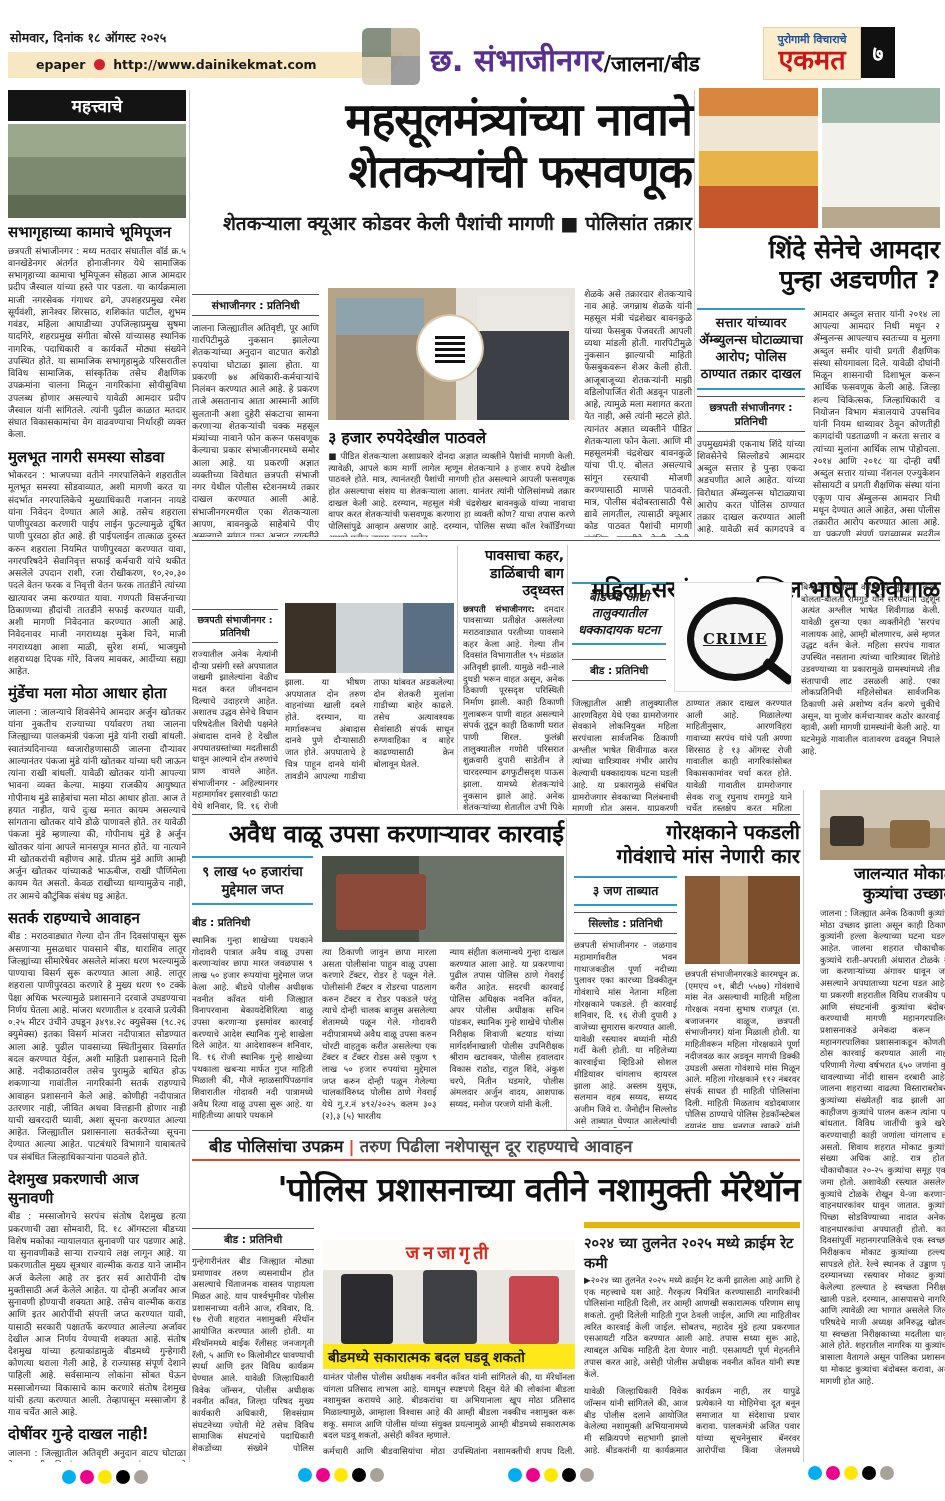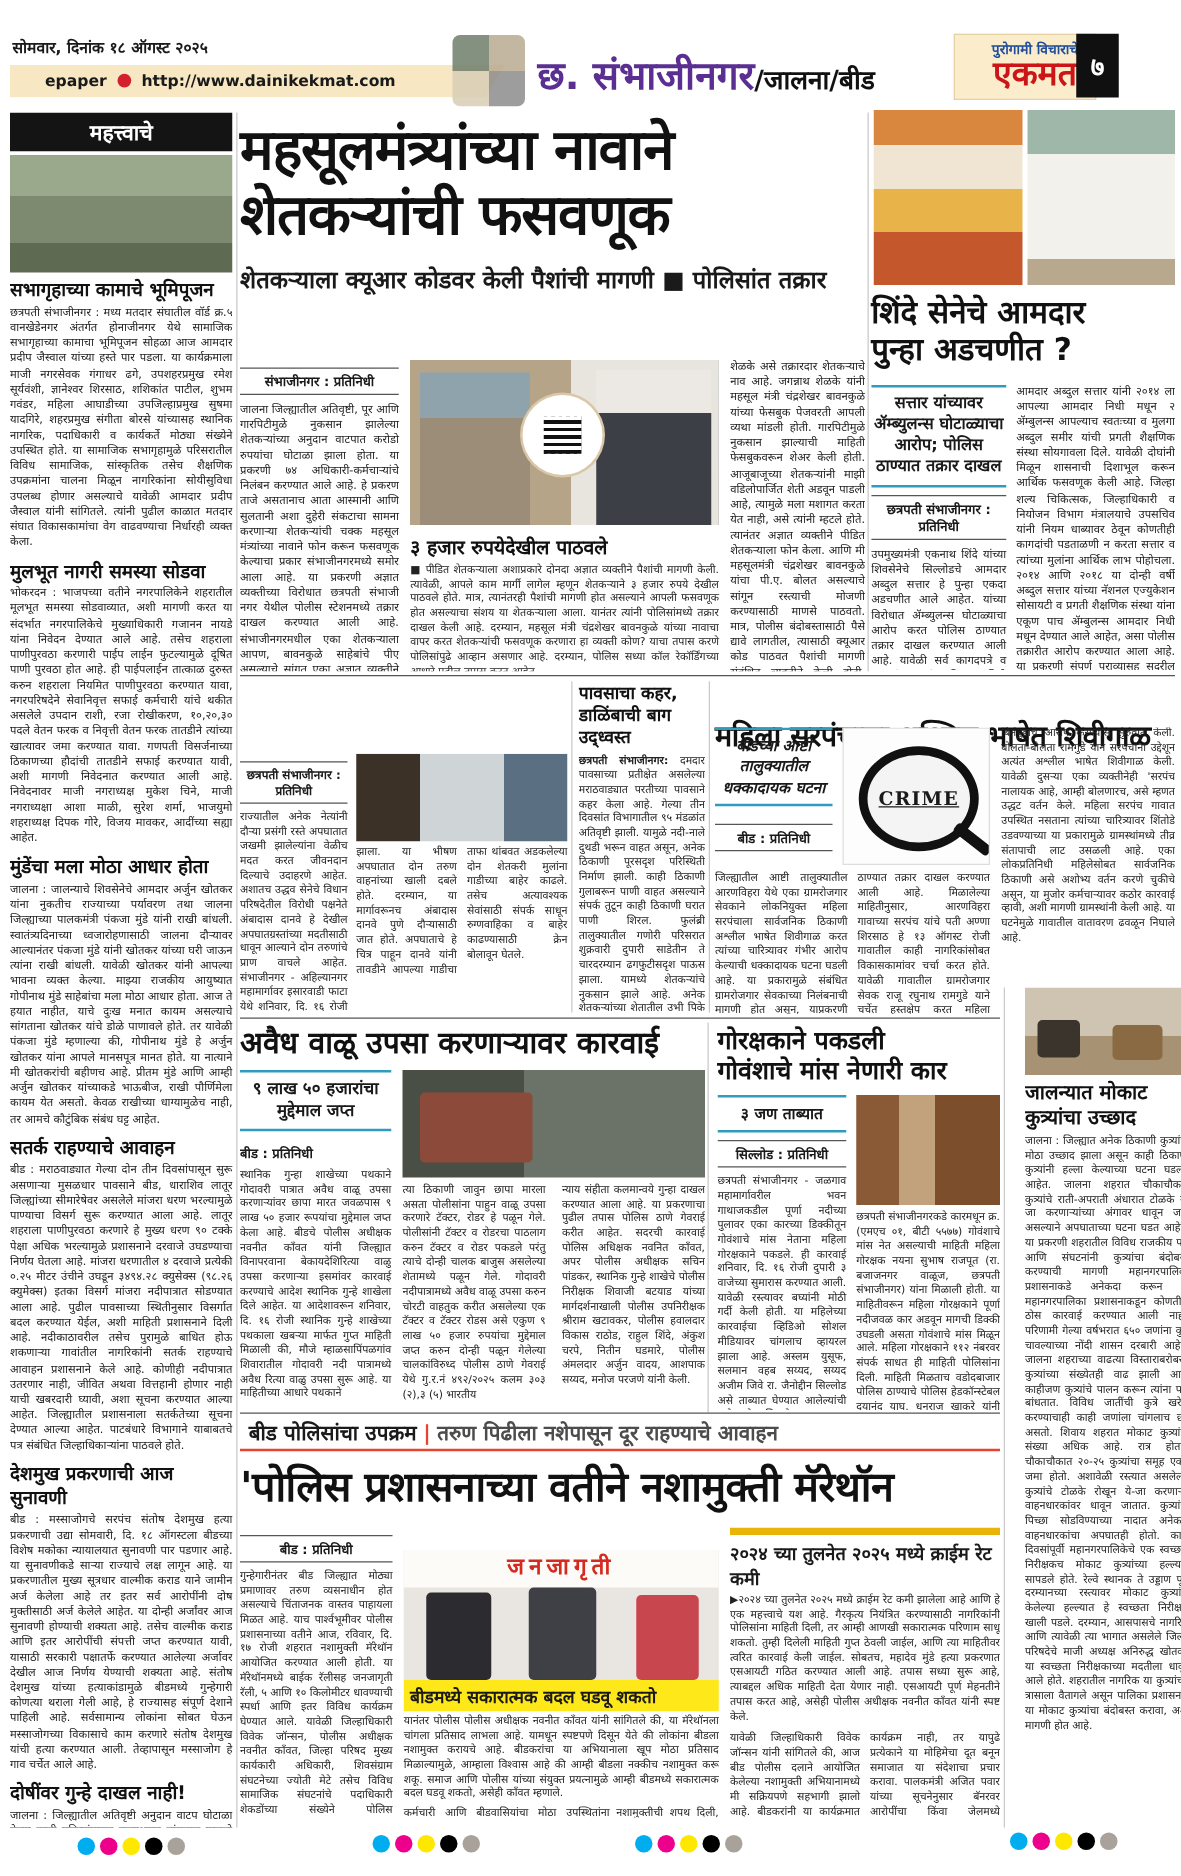--- a/index.html
+++ b/index.html
@@ -1,21 +1,21 @@
 <!DOCTYPE html>
 <html><head>
 <meta charset="utf-8">
 <style>
   html,body{margin:0;padding:0;background:#ffffff;}
   body{font-family:"DejaVu Sans","Liberation Sans",sans-serif;color:#1a1a1a;}
   .page{position:relative;width:945px;height:1501px;background:#fff;overflow:hidden;}
   .abs{position:absolute;}
   .jt{text-align:justify;line-height:1.36;color:#222;}
   .b{font-weight:bold;}
-  .ctr{text-align:left;}
+  .ctr{text-align:right;}
   h1,h2,h3,h4{margin:0;font-weight:bold;color:#111;}
   .hl-xl{font-size:45px;line-height:1.16;letter-spacing:-1px;}
   .hl-l{font-size:25px;line-height:1.2;}
   .hl-m{font-size:22px;line-height:1.22;}
   .hl-s{font-size:15px;line-height:1.25;}
   .deck{font-weight:bold;text-align:center;font-size:13px;line-height:1.3;
         border-top:2px solid #2f9bbf;border-bottom:2px solid #2f9bbf;padding:5px 2px;}
   .byline{font-weight:bold;text-align:center;font-size:10.5px;
           border-top:1px solid #555;border-bottom:1px solid #555;padding:3px 0;margin:6px 0;}
   .body9{font-size:9px;}
@@ -53,21 +53,21 @@
       <span style="display:inline-block;width:11px;height:11px;border-radius:50%;background:#d41f2c;margin:0 4px;vertical-align:-1px;"></span>
       <span>http://www.dainikekmat.com</span>
     </div>
   </div>
   <div class="abs" style="left:362px;top:28px;width:58px;height:57px;background:
        conic-gradient(#b9aa90 0 25%,#8c8c8c 0 50%,#d8cdb4 0 75%,#6f7d6a 0 100%);
        border-radius:6px;opacity:.85;"></div>
   <div class="abs" style="left:430px;top:38px;white-space:nowrap;">
     <span style="color:#5b2f91;font-size:31px;font-weight:bold;">छ. संभाजीनगर</span><span style="color:#111;font-size:21px;font-weight:bold;">/जालना/बीड</span>
   </div>
-  <div class="abs tagline-box" style="left:763px;top:27px;width:96px;height:51px;padding-left:16px;">
+  <div class="abs tagline-box" style="left:763px;top:27px;width:96px;height:51px;">
     <div style="color:#1f4e9c;font-size:11px;font-weight:bold;padding-top:3px;">पुरोगामी विचाराचे</div>
     <div style="color:#cc1517;font-size:27px;font-weight:bold;line-height:1;">एकमत</div>
   </div>
   <div class="abs" style="left:861px;top:27px;width:34px;height:51px;background:#101010;color:#fff;
        display:flex;align-items:center;justify-content:center;font-size:21px;font-weight:bold;">७</div>
 
   <div class="abs" style="left:8px;top:90px;width:178px;height:1372px;overflow:hidden;">
     <div style="background:#141414;color:#fff;text-align:center;font-size:17px;font-weight:bold;padding:4px 0;">महत्त्वाचे</div>
     <div class="photo" style="width:178px;height:94px;margin-top:3px;background:
          linear-gradient(180deg,#9aa98c 0 35%,#7d8a70 35% 75%,#5e6b52 75% 100%);"></div>
@@ -253,21 +253,21 @@
     <h3 class="ctr" style="font-size:16px;margin-top:4px;line-height:1.25;"><span>जालन्यात मोकाट</span><br>
     <span>कुत्र्यांचा उच्छाद</span></h3>
     <p class="jt body85" style="margin:4px 0 0;">जालना : जिल्ह्यात अनेक ठिकाणी कुत्र्यांचा मोठा उच्छाद झाला असून काही ठिकाणी कुत्र्यांनी हल्ला केल्याच्या घटना घडल्या आहेत. जालना शहरात चौकाचौकात कुत्र्यांचे राती-अपराती अंधारात टोळके ये-जा करणाऱ्यांच्या अंगावर धावून जात असल्याने अपघाताच्या घटना घडत आहेत. या प्रकरणी शहरातील विविध राजकीय पक्ष आणि संघटनांनी कुत्र्यांचा बंदोबस्त करण्याची मागणी महानगरपालिका प्रशासनाकडे अनेकदा करून ही महानगरपालिका प्रशासनाकडून कोणतीही ठोस कारवाई करण्यात आली नाही. परिणामी गेल्या वर्षभरात ६५० जणांना कुत्रे चावल्याच्या नोंदी शासन दरबारी आहेत. जालना शहराच्या वाढत्या विस्ताराबरोबरच कुत्र्यांच्या संख्येतही वाढ झाली आहे. काहीजण कुत्र्यांचे पालन करून त्यांना पट्टा बांधतात. विविध जातींची कुत्रे खरेदी करण्याचाही काही जणांला चांगलाच छंद असतो. शिवाय शहरात मोकाट कुत्र्यांची संख्या अधिक आहे. रात्र होताच चौकाचौकात २०-२५ कुत्र्यांचा समूह एकत्र जमा होतो. अशावेळी रस्त्यात असलेल्या कुत्र्यांचे टोळके रोखून ये-जा करणाऱ्या वाहनधारकांवर धावून जातात. कुत्र्यांचा पिच्छा सोडविण्याच्या नादात अनेकदा वाहनधारकांचा अपघातही होतो. काही दिवसांपूर्वी महानगरपालिकेचे एक स्वच्छता निरीक्षकच मोकाट कुत्र्यांच्या हल्ल्यात सापडले होते. रेल्वे स्थानक ते उड्डाण पूल दरम्यानच्या रस्त्यावर मोकाट कुत्र्यांनी केलेल्या हल्ल्यात हे स्वच्छता निरीक्षक खाली पडले. दरम्यान, आसपासचे नागरिक आणि त्यावेळी त्या भागात असलेले जिल्हा परिषदेचे माजी अध्यक्ष अनिरुद्ध खोतकर या स्वच्छता निरीक्षकाच्या मदतीला धावून आले होते. शहरातील नागरिक या कुत्र्यांच्या त्रासाला वैतागले असून पालिका प्रशासनाने या मोकाट कुत्र्यांचा बंदोबस्त करावा, अशी मागणी होत आहे.</p>
   </div>
   <div class="abs dots" style="left:808px;top:1462px;">
     <span class="d-c"></span><span class="d-m"></span><span class="d-y"></span><span class="d-k"></span><span class="d-g"></span>
   </div>
 
   <div class="abs rule-h" style="left:192px;top:1130px;width:608px;"></div>
 
-  <div class="abs" style="left:199px;top:1134px;width:606px;font-size:16.5px;white-space:nowrap;">
+  <div class="abs" style="left:209px;top:1134px;width:606px;font-size:16.5px;white-space:nowrap;">
     <span class="b">बीड पोलिसांचा उपक्रम</span>
     <span class="kicker-red">|</span>
     <span style="color:#4c4c4c;font-weight:bold;">तरुण पिढीला नशेपासून दूर राहण्याचे आवाहन</span>
   </div>
   <div class="abs rule-red" style="left:192px;top:1159px;width:608px;"></div>
   <div class="abs ctr" style="left:192px;top:1166px;width:608px;">
     <h2 style="font-size:33px;letter-spacing:-0.5px;">'पोलिस प्रशासनाच्या वतीने नशामुक्ती मॅरेथॉन</h2>
   </div>
   <div class="abs" style="left:192px;top:1222px;width:608px;height:232px;display:flex;gap:9px;overflow:hidden;">
     <div style="width:122px;">

